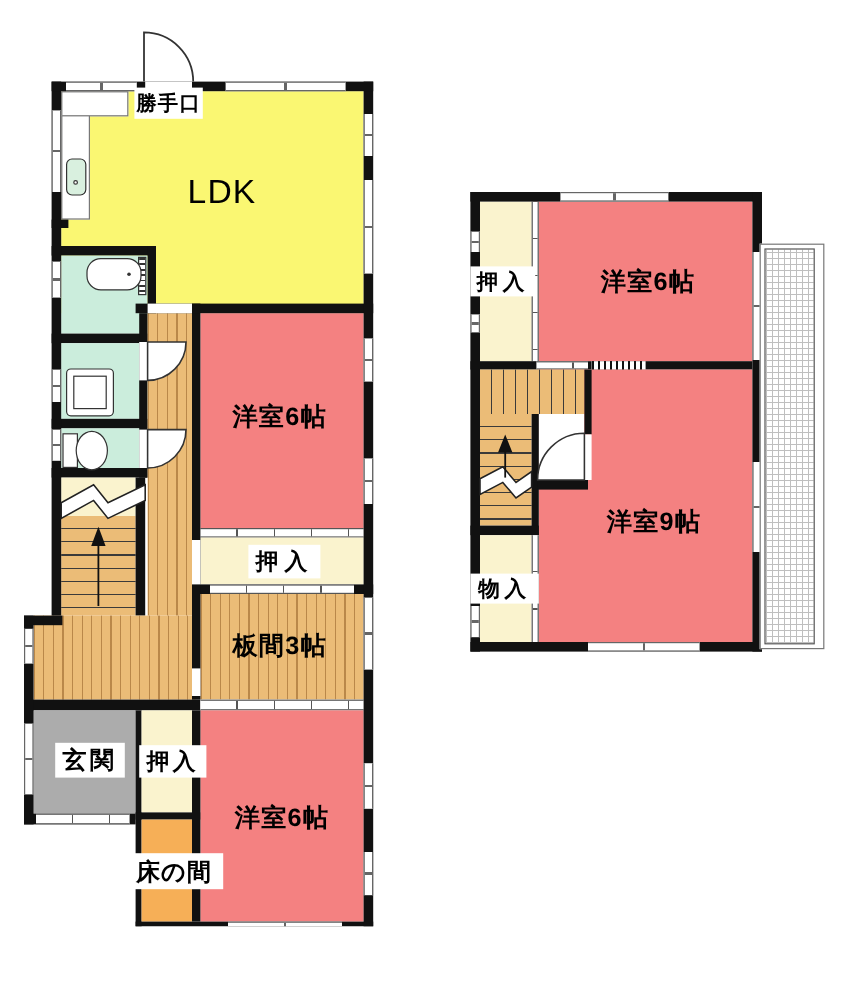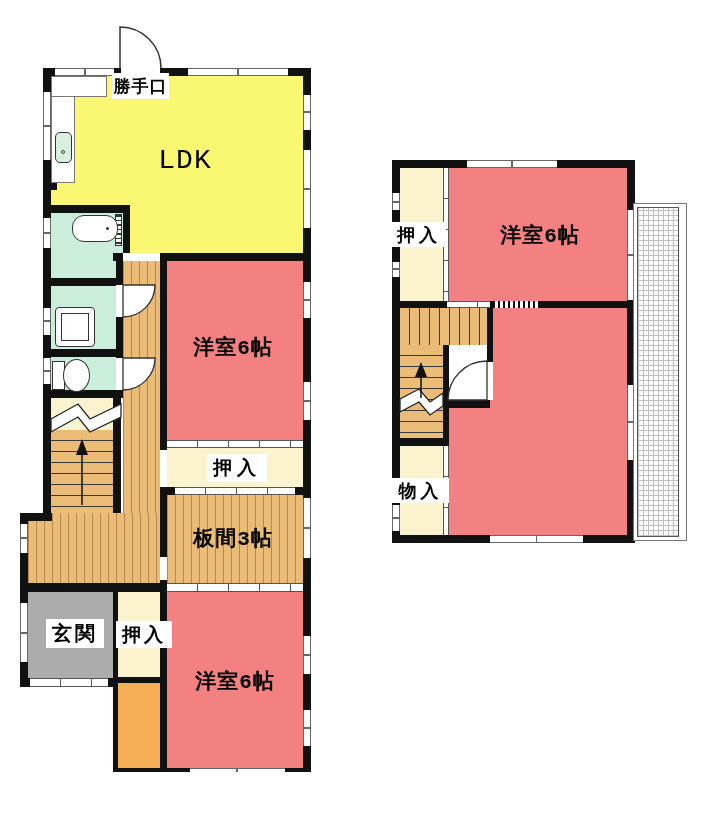--- a/index.html
+++ b/index.html
@@ -1,17 +1,17 @@
 <!DOCTYPE html>
 <html><head>
 <meta charset="utf-8">
 <style>
   html,body{margin:0;padding:0;background:#fff;}
   #plan{position:relative;width:703px;height:772px;background:#fff;overflow:hidden;
-        font-family:Liberation Mono, monospace;border-radius:31px;}
+        font-family:Liberation Sans, sans-serif;border-radius:31px;}
   .abs{position:absolute;box-sizing:border-box;}
   .wall{background:#111;}
   .win-h{background:#fff;border-top:1.5px solid #666;border-bottom:1.5px solid #666;
          background-image:linear-gradient(90deg,transparent calc(50% - 1px),#666 calc(50% - 1px),#666 calc(50% + 1px),transparent calc(50% + 1px));}
   .win-v{background:#fff;border-left:1.5px solid #666;border-right:1.5px solid #666;
          background-image:linear-gradient(180deg,transparent calc(50% - 1px),#666 calc(50% - 1px),#666 calc(50% + 1px),transparent calc(50% + 1px));}
   .slide-h{background:#fff;border-top:1.5px solid #555;border-bottom:1.5px solid #555;
          background-image:repeating-linear-gradient(90deg,transparent 0 30px,#555 30px 31px);}
   .slide-v{background:#fff;border-left:1.5px solid #555;border-right:1.5px solid #555;
          background-image:repeating-linear-gradient(180deg,transparent 0 30px,#555 30px 31px);}
@@ -174,18 +174,20 @@
     <polygon points="415,377 427,377 421,362" fill="#111"></polygon>
   </svg>
 
   <div class="lbl box" style="left:112px;top:73px;width:57px;height:26px;font-size:17px;">勝手口</div>
   <div class="lbl" style="left:140px;top:142px;width:70px;height:36px;font-size:28px;font-weight:500;margin-left:10px;">LDK</div>
   <div class="lbl" style="left:170px;top:333px;width:126px;height:28px;font-size:21px;">洋室6帖</div>
   <div class="lbl box" style="left:207px;top:454px;width:60px;height:28px;font-size:19px;letter-spacing:5px;">押入</div>
   <div class="lbl" style="left:170px;top:524px;width:126px;height:28px;font-size:21px;">板間3帖</div>
   <div class="lbl box" style="left:46px;top:619px;width:58px;height:29px;font-size:20px;letter-spacing:3px;">玄関</div>
   <div class="lbl box" style="left:116px;top:621px;width:56px;height:27px;font-size:19px;letter-spacing:3px;">押入</div>
+  <div class="lbl box" style="left:104px;top:711px;width:82px;height:30px;font-size:20px;">床の間</div>
   <div class="lbl" style="left:172px;top:667px;width:126px;height:28px;font-size:21px;">洋室6帖</div>
   <div class="lbl box" style="left:392px;top:222px;width:54px;height:25px;font-size:18px;letter-spacing:4px;">押入</div>
   <div class="lbl" style="left:477px;top:221px;width:126px;height:28px;font-size:21px;">洋室6帖</div>
   <div class="lbl box" style="left:392px;top:478px;width:57px;height:25px;font-size:18px;letter-spacing:4px;">物入</div>
+  <div class="lbl" style="left:482px;top:421px;width:126px;height:28px;font-size:21px;">洋室9帖</div>
 
 </div>
 
 </body></html>

